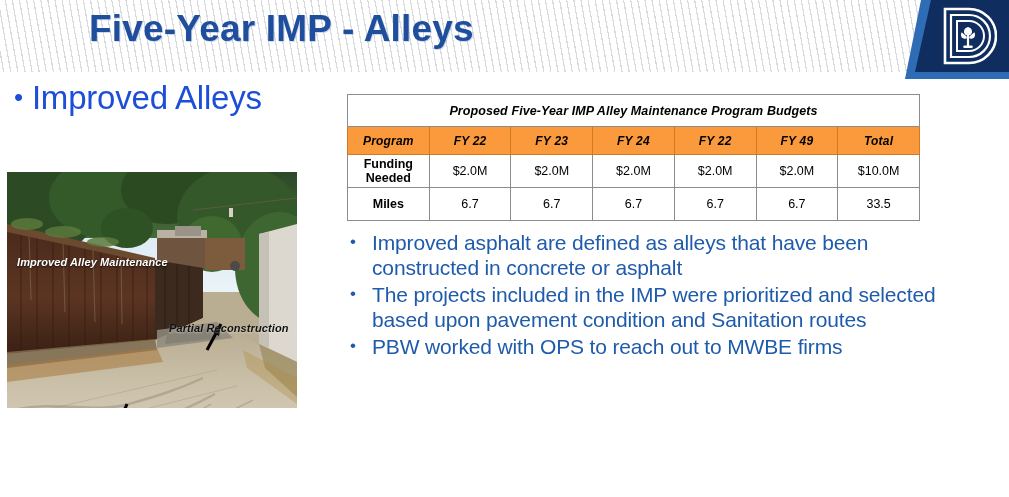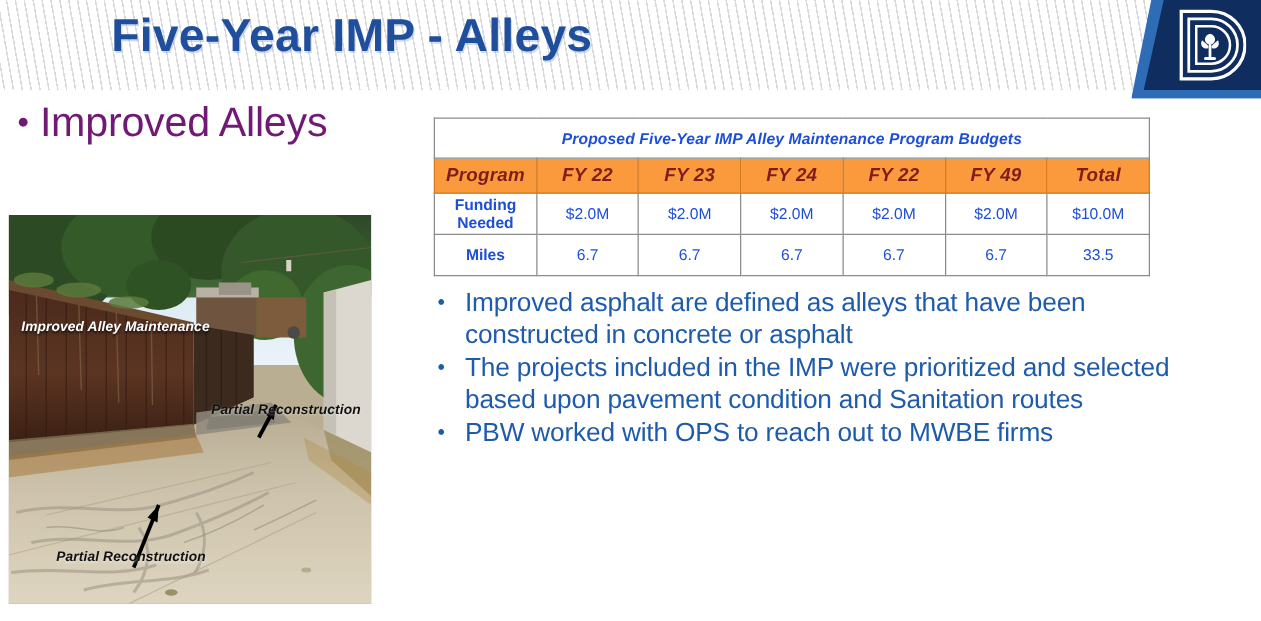--- a/index.html
+++ b/index.html
@@ -74,38 +74,38 @@
     height: 60px;
   }
   .logo-mark svg { display: block; }
 
   
   .section-head {
     position: absolute;
     left: 14px;
     top: 79px;
     font-size: 33px;
-    color: #701a75;
+    color: #1d4ed8;
     white-space: nowrap;
     letter-spacing: -0.2px;
   }
   .section-head .bdot {
     display: inline-block;
     margin-right: 9px;
     font-size: 26px;
     vertical-align: 3px;
   }
 
   
   .photo {
     position: absolute;
     left: 7px;
     top: 172px;
     width: 290px;
-    height: 311px;
+    height: 236px;
     overflow: hidden;
     background: #b9ad92;
     text-align: center;
   }
   .photo svg { display: block; }
   .photo-caption {
     position: absolute;
     color: #ffffff;
     font-size: 11px;
     font-style: italic;
@@ -136,38 +136,38 @@
     table-layout: fixed;
     background: #ffffff;
     border: 1.6px solid #4a4a4a;
   }
   .budget-table td,
   .budget-table th {
     border: 1px solid #8c8c8c;
     text-align: center;
     vertical-align: middle;
     font-size: 12.5px;
-    color: #1d4ed8;
+    color: #000000;
     padding: 0;
   }
   .tbl-title {
     height: 31px;
     font-size: 13px;
     font-weight: bold;
     font-style: italic;
     color: #111111;
     letter-spacing: 0.1px;
   }
   .hdr-row td {
     height: 27px;
     background: #fb9a3c;
-    color: #7f1d1d;
+    color: #000000;
     font-weight: bold;
     font-style: italic;
-    font-size: 15px;
+    font-size: 12px;
     border-color: #d07a22;
     letter-spacing: 0.2px;
   }
   .body-row td { height: 32px; }
   .row-label {
     font-weight: bold;
     font-size: 12.5px;
   }
 
   

